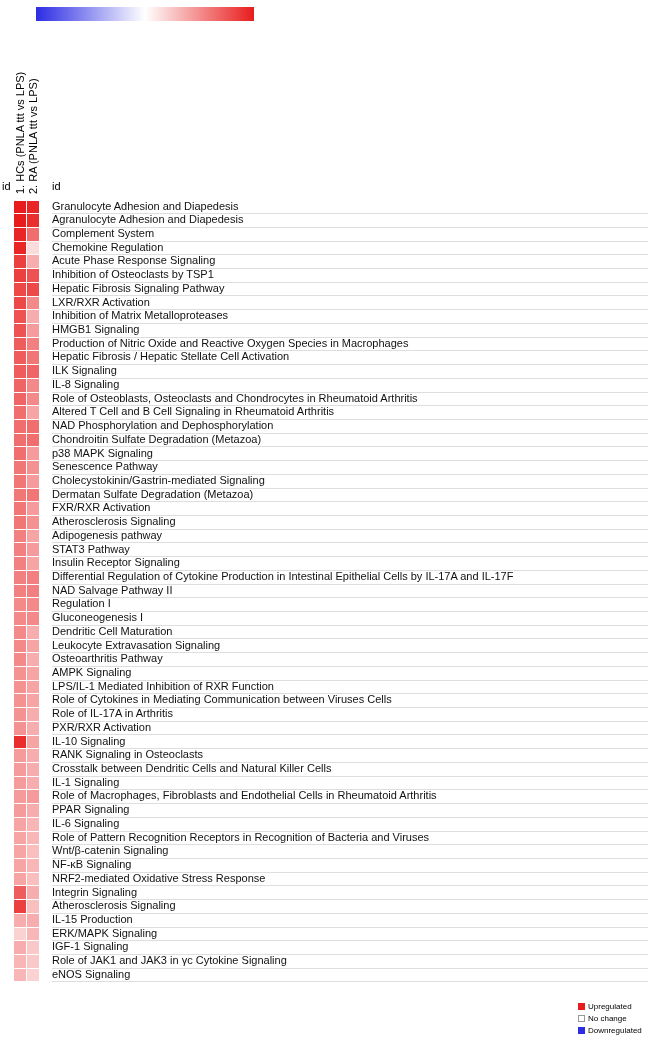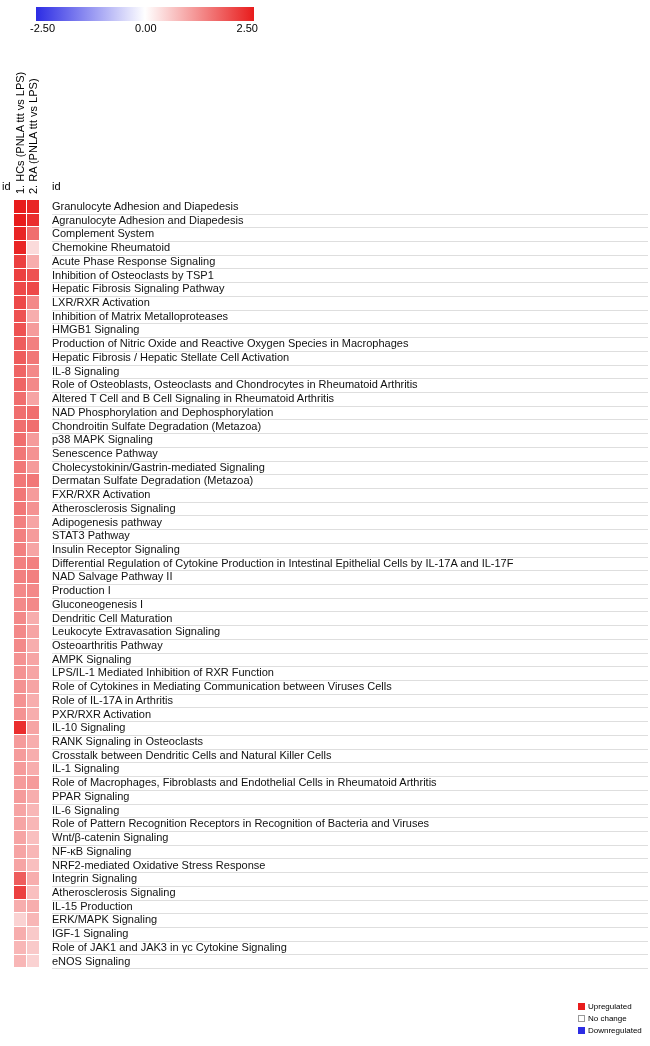--- a/index.html
+++ b/index.html
@@ -13,41 +13,36 @@
     justify-content:space-between;font-size:11px;color:#000;}
   
   .col-label{position:absolute;transform-origin:0 0;transform:rotate(-90deg);
     font-size:11px;line-height:12px;white-space:nowrap;color:#000;}
   #col-label-1{left:14px;top:194px;}
   #col-label-2{left:27px;top:194px;}
   .id-left{position:absolute;left:2px;top:180px;font-size:11px;}
   .id-right{position:absolute;left:52px;top:180px;font-size:11px;}
   
   #heatmap-rows{position:absolute;left:14px;top:200px;right:2px;}
-  .hm-row{height:13.72px;display:flex;align-items:flex-start;}
+  .hm-row{height:13.72px;display:flex;align-items:center;}
   .hm-cells{display:flex;gap:1px;flex:none;width:25px;}
   .hm-cell{width:12px;height:12.72px;}
   .hm-label{flex:1;margin-left:13px;font-size:11px;line-height:13.6px;
     white-space:nowrap;overflow:hidden;border-bottom:1px solid #dedede;color:#111;}
   
   .legend{position:absolute;left:578px;top:1002px;display:flex;flex-direction:column;gap:3px;}
   .legend-item{display:flex;align-items:center;gap:3px;font-size:8px;line-height:9px;color:#000;}
   .legend-swatch{width:7px;height:7px;flex:none;box-sizing:border-box;}
 </style>
 </head>
 <body>
 
 <div class="canvas">
 
   <div class="colorbar-gradient" style="background: linear-gradient(to right, rgb(44, 44, 228), rgb(255, 255, 255) 50%, rgb(232, 28, 28));"></div>
-  <div class="colorbar-labels">
-    <span>-2.50</span>
-    <span>0.00</span>
-    <span>2.50</span>
-  </div>
 
   <div class="col-label" id="col-label-1">1. HCs (PNLA ttt vs LPS)</div>
   <div class="col-label" id="col-label-2">2. RA (PNLA ttt vs LPS)</div>
 
   <div class="id-left">id</div>
   <div class="id-right">id</div>
 
   <div id="heatmap-rows">
       <div class="hm-row">
         <div class="hm-cells">
@@ -68,21 +63,21 @@
           <div class="hm-cell" title="Complement System (1. HCs (PNLA ttt vs LPS)): 2.4" style="background: rgb(233, 37, 37);"></div>
           <div class="hm-cell" title="Complement System (2. RA (PNLA ttt vs LPS)): 1.6" style="background: rgb(240, 110, 110);"></div>
         </div>
         <div class="hm-label">Complement System</div>
       </div>
       <div class="hm-row">
         <div class="hm-cells">
           <div class="hm-cell" title="Chemokine Signaling (1. HCs (PNLA ttt vs LPS)): 2.4" style="background: rgb(233, 37, 37);"></div>
           <div class="hm-cell" title="Chemokine Signaling (2. RA (PNLA ttt vs LPS)): 0.4" style="background: rgb(251, 219, 219);"></div>
         </div>
-        <div class="hm-label">Chemokine Rheumatoid</div>
+        <div class="hm-label">Chemokine Regulation</div>
       </div>
       <div class="hm-row">
         <div class="hm-cells">
           <div class="hm-cell" title="Acute Phase Response Signaling (1. HCs (PNLA ttt vs LPS)): 2.1" style="background: rgb(236, 64, 64);"></div>
           <div class="hm-cell" title="Acute Phase Response Signaling (2. RA (PNLA ttt vs LPS)): 0.9" style="background: rgb(247, 173, 173);"></div>
         </div>
         <div class="hm-label">Acute Phase Response Signaling</div>
       </div>
       <div class="hm-row">
         <div class="hm-cells">
@@ -128,20 +123,27 @@
       </div>
       <div class="hm-row">
         <div class="hm-cells">
           <div class="hm-cell" title="Hepatic Fibrosis / Hepatic Stellate Cell Activation (1. HCs (PNLA ttt vs LPS)): 1.8" style="background: rgb(238, 92, 92);"></div>
           <div class="hm-cell" title="Hepatic Fibrosis / Hepatic Stellate Cell Activation (2. RA (PNLA ttt vs LPS)): 1.5" style="background: rgb(241, 119, 119);"></div>
         </div>
         <div class="hm-label">Hepatic Fibrosis / Hepatic Stellate Cell Activation</div>
       </div>
       <div class="hm-row">
         <div class="hm-cells">
+          <div class="hm-cell" title="ILK Signaling (1. HCs (PNLA ttt vs LPS)): 1.8" style="background: rgb(238, 92, 92);"></div>
+          <div class="hm-cell" title="ILK Signaling (2. RA (PNLA ttt vs LPS)): 1.7" style="background: rgb(239, 101, 101);"></div>
+        </div>
+        <div class="hm-label">ILK Signaling</div>
+      </div>
+      <div class="hm-row">
+        <div class="hm-cells">
           <div class="hm-cell" title="IL-8 Signaling (1. HCs (PNLA ttt vs LPS)): 1.7" style="background: rgb(239, 101, 101);"></div>
           <div class="hm-cell" title="IL-8 Signaling (2. RA (PNLA ttt vs LPS)): 1.3" style="background: rgb(243, 137, 137);"></div>
         </div>
         <div class="hm-label">IL-8 Signaling</div>
       </div>
       <div class="hm-row">
         <div class="hm-cells">
           <div class="hm-cell" title="Role of Osteoblasts, Osteoclasts and Chondrocytes in Rheumatoid Arthritis (1. HCs (PNLA ttt vs LPS)): 1.7" style="background: rgb(239, 101, 101);"></div>
           <div class="hm-cell" title="Role of Osteoblasts, Osteoclasts and Chondrocytes in Rheumatoid Arthritis (2. RA (PNLA ttt vs LPS)): 1.3" style="background: rgb(243, 137, 137);"></div>
         </div>
@@ -243,21 +245,21 @@
           <div class="hm-cell" title="NAD Salvage Pathway II (1. HCs (PNLA ttt vs LPS)): 1.4" style="background: rgb(242, 128, 128);"></div>
           <div class="hm-cell" title="NAD Salvage Pathway II (2. RA (PNLA ttt vs LPS)): 1.4" style="background: rgb(242, 128, 128);"></div>
         </div>
         <div class="hm-label">NAD Salvage Pathway II</div>
       </div>
       <div class="hm-row">
         <div class="hm-cells">
           <div class="hm-cell" title="Glycolysis I (1. HCs (PNLA ttt vs LPS)): 1.3" style="background: rgb(243, 137, 137);"></div>
           <div class="hm-cell" title="Glycolysis I (2. RA (PNLA ttt vs LPS)): 1.3" style="background: rgb(243, 137, 137);"></div>
         </div>
-        <div class="hm-label">Production I</div>
+        <div class="hm-label">Regulation I</div>
       </div>
       <div class="hm-row">
         <div class="hm-cells">
           <div class="hm-cell" title="Gluconeogenesis I (1. HCs (PNLA ttt vs LPS)): 1.3" style="background: rgb(243, 137, 137);"></div>
           <div class="hm-cell" title="Gluconeogenesis I (2. RA (PNLA ttt vs LPS)): 1.3" style="background: rgb(243, 137, 137);"></div>
         </div>
         <div class="hm-label">Gluconeogenesis I</div>
       </div>
       <div class="hm-row">
         <div class="hm-cells">

